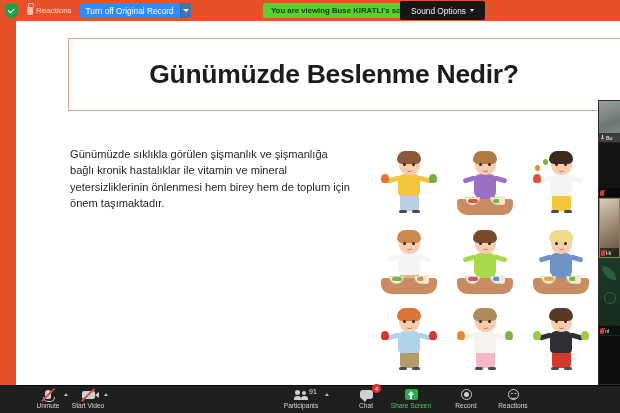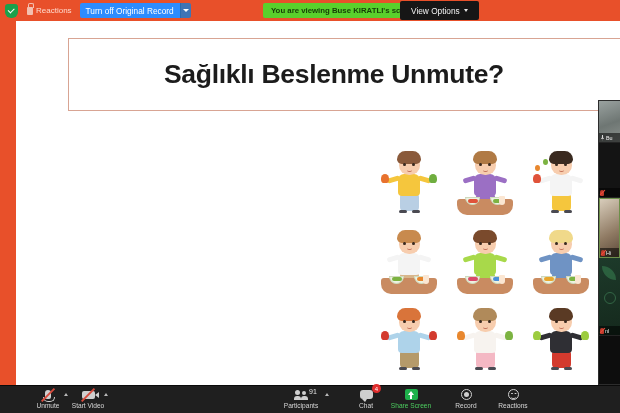--- a/index.html
+++ b/index.html
@@ -548,35 +548,36 @@
     <div class="orig-sound-btn">
       <div class="orig-sound-main">Turn off Original Record</div>
       <div class="orig-sound-caret">
         <span class="caret-dn"></span>
       </div>
     </div>
 
     <div class="viewing-pill">You are viewing Buse KIRATLI's screen</div>
 
     <div class="view-options">
-      <span>View Options</span>
+      <span>Sound Options</span>
       <span class="caret-dn-sm"></span>
     </div>
   </div>
 
   <div class="share-left-bar"></div>
 
   <div class="stage">
     <div class="slide">
 
       <div class="title-box">
-        <div class="title-text">Sağlıklı Beslenme Unmute?</div>
+        <div class="title-text">Günümüzde Beslenme Nedir?</div>
       </div>
 
       <div class="body-col">
+        <p class="para">Günümüzde sıklıkla görülen şişmanlık ve şişmanlığa bağlı kronik hastalıklar ile vitamin ve mineral yetersizliklerinin önlenmesi hem birey hem de toplum için önem taşımaktadır.</p>
       </div>
 
       <div class="illus" id="illus-grid">
           <div class="kid-cell">
             <div class="kid">
               <div class="k-legs" style="background:#b9cfe4"></div>
               <div class="k-body" style="background:#f5c63d"></div>
               <div class="k-arm l" style="background:#f5c63d"></div>
               <div class="k-arm r" style="background:#f5c63d"></div>
               <div class="k-head"></div>

